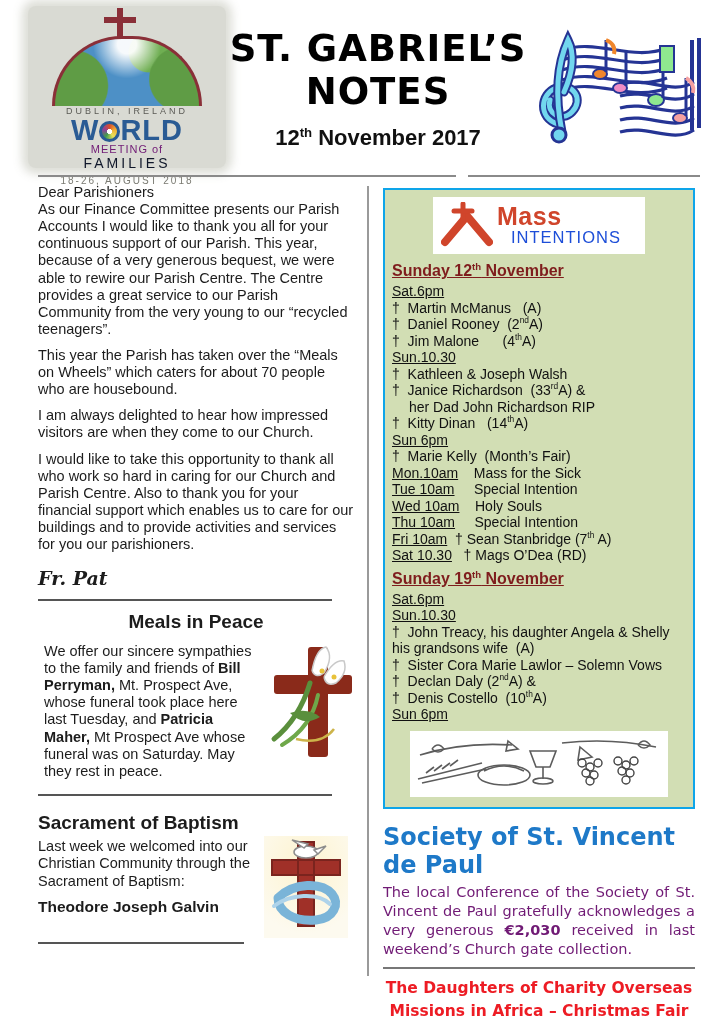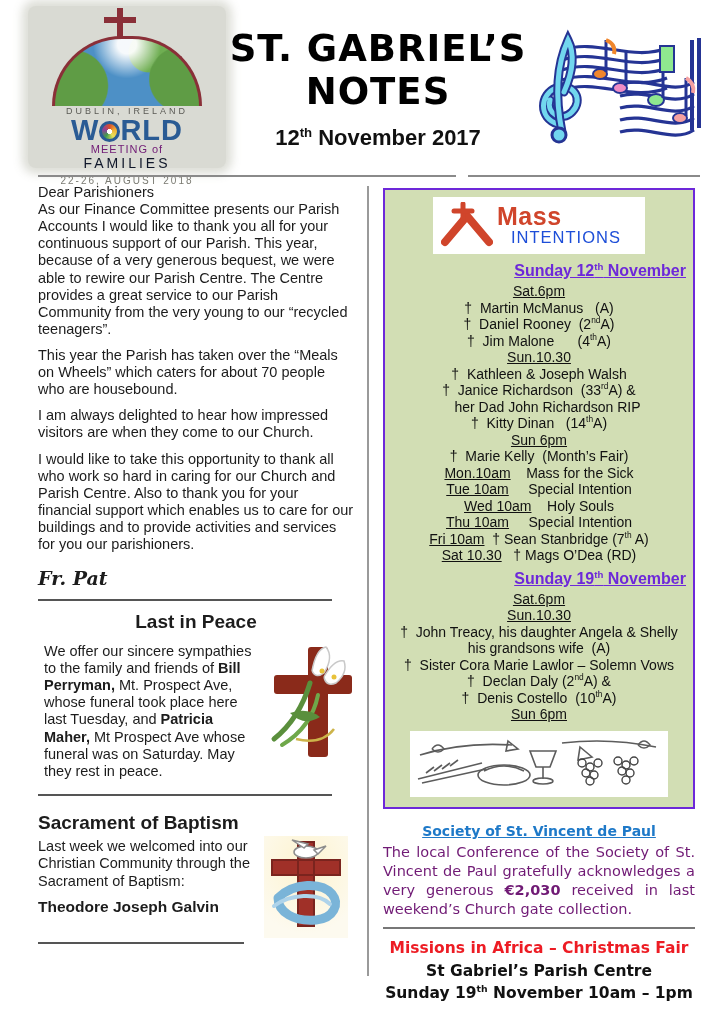--- a/index.html
+++ b/index.html
@@ -75,35 +75,35 @@
   .rip-title { text-align: center; font-weight: bold; font-size: 19px; margin: 8px 0 10px; }
   .rip-body { padding-left: 6px; }
   .cross-img { float: right; margin: 0 2px 2px 8px; }
   .bap-title { font-weight: bold; font-size: 19px; margin: 16px 0 4px; }
   .bap-img { float: right; margin: -2px 6px 2px 8px; background: #fdfaef; }
   .bap-name { font-weight: bold; font-size: 15.5px; margin-top: 8px; }
 
   
   .right-col { position: absolute; left: 383px; top: 188px; width: 312px; }
   .mi-box {
-    border: 2px solid #6d28d9; background: #d2deb4; padding: 5px 7px 8px;
+    border: 2px solid #0ea5e9; background: #d2deb4; padding: 5px 7px 8px;
   }
   .mi-logo {
     background: #ffffff; width: 212px; margin: 2px auto 8px; padding: 5px 8px 6px;
     display: flex; align-items: center; gap: 4px;
   }
   .mi-logo-text .w1 { font-size: 25px; font-weight: bold; color: #d0452b; line-height: .95; letter-spacing: .5px; }
   .mi-logo-text .w2 { font-size: 16.5px; color: #1d4ed8; letter-spacing: 1px; margin-left: 14px; line-height: 1; }
-  .mi-heading { text-align: right; font-weight: bold; font-size: 16px; text-decoration: underline; margin: 2px 0 3px; color: #6d28d9; }
+  .mi-heading { text-align: left; font-weight: bold; font-size: 16px; text-decoration: underline; margin: 2px 0 3px; color: #7f1d1d; }
   .mi-rows { font-size: 14px; line-height: 1.18; color: #111; }
-  .mi-row { white-space: pre-wrap; text-align: center; }
+  .mi-row { white-space: pre-wrap; }
   .mi-row.mi-indent { padding-left: 17px; }
   .communion { background: #fff; width: 258px; margin: 8px auto 2px; padding: 2px; }
 
-  .svp-title { margin-top: 14px; text-align: center; font-family: "DejaVu Sans", sans-serif; font-weight: bold; font-size: 14px; color: #1e79c8; text-decoration: underline; }
+  .svp-title { margin-top: 14px; text-align: left; font-family: "DejaVu Sans", sans-serif; font-weight: bold; font-size: 24px; color: #1e79c8; }
   .svp-body { margin-top: 4px; font-family: "DejaVu Sans", sans-serif; font-size: 14.5px; line-height: 1.32; color: #701a75; text-align: justify; }
   .rc-rule { border: none; border-top: 2px solid #777; margin: 8px 0 8px; }
   .fair-title { text-align: center; font-family: "DejaVu Sans", sans-serif; font-weight: bold; font-size: 15.5px; color: #ed1c24; line-height: 1.45; }
   .fair-info { text-align: center; font-family: "DejaVu Sans", sans-serif; font-size: 15.5px; color: #111; line-height: 1.45; font-weight: bold; }
 </style>
 </head>
 <body>
 
 <div class="logo-box">
   <div class="logo-cross">
@@ -115,21 +115,21 @@
     <span class="person" style="left:44px;"><span class="head"></span><span class="bodyv" style="width:14px;height:32px;"></span></span>
     <span class="person" style="left:64px;"><span class="head" style="width:6px;height:6px;"></span><span class="bodyv" style="width:9px;height:16px;"></span></span>
     <span class="person" style="left:80px;"><span class="head" style="width:6px;height:6px;"></span><span class="bodyv" style="width:9px;height:13px;"></span></span>
     <span class="person" style="left:96px;"><span class="head"></span><span class="bodyv" style="width:14px;height:30px;"></span></span>
     <span class="person" style="left:118px;"><span class="head"></span><span class="bodyv" style="width:13px;height:24px;"></span></span>
   </div>
   <div class="logo-city">DUBLIN, IRELAND</div>
   <div class="logo-world"><span>W</span><span class="spiral-o"></span><span>RLD</span></div>
   <div class="logo-meeting">MEETING of</div>
   <div class="logo-families">FAMILIES</div>
-  <div class="logo-dates">22-26, AUGUST 2018</div>
+  <div class="logo-dates">18-26, AUGUST 2018</div>
 </div>
 
 <div class="masthead">
   <div class="t1">ST. GABRIEL’S</div>
   <div class="t2">NOTES</div>
   <div class="date"><span>12</span><sup>th</sup><span> November  2017</span></div>
 </div>
 
 <div class="music">
   <svg width="172" height="130" viewBox="0 0 172 130">
@@ -183,21 +183,21 @@
 <div class="left-col">
   <div>Dear Parishioners</div>
   <p>As our Finance Committee presents our Parish Accounts I would like to thank you all for your continuous support of our Parish. This year, because of a very generous bequest, we were able to rewire our Parish Centre. The Centre provides a great service to our Parish Community from the very young to our “recycled teenagers”.</p>
   <p>This year the Parish has taken over the “Meals on Wheels” which caters for about 70 people who are housebound.</p>
   <p>I am always delighted to hear how impressed visitors are when they come to our Church.</p>
   <p>I would like to take this opportunity to thank all who work so hard in caring for our Church and Parish Centre. Also to thank you for your financial support which enables us to care for our buildings and to provide activities and services for you our parishioners.</p>
   <div class="signature">Fr. Pat</div>
 
   <hr class="sec-rule">
 
-  <div class="rip-title">Last in Peace</div>
+  <div class="rip-title">Meals in Peace</div>
   <div class="rip-body">
     <span class="cross-img">
       <svg width="92" height="116" viewBox="0 0 92 116">
         <rect x="48" y="4" width="20" height="110" rx="3" fill="#8a2a1a"></rect>
         <rect x="14" y="32" width="78" height="19" rx="3" fill="#8a2a1a"></rect>
         <path d="M14 96 C 34 80, 44 60, 50 40" fill="none" stroke="#5a8f3c" stroke-width="5" stroke-linecap="round"></path>
         <path d="M22 102 C 42 90, 54 72, 58 52" fill="none" stroke="#6fa84a" stroke-width="4" stroke-linecap="round"></path>
         <path d="M30 70 q 18 -6 30 4 q -16 10 -30 -4" fill="#5a8f3c"></path>
         <path d="M52 28 q 4 -22 14 -24 q 8 10 -2 26 q -8 6 -12 -2" fill="#ffffff" stroke="#c9c9c9" stroke-width="1.5"></path>
         <path d="M64 34 q 10 -18 20 -16 q 4 12 -8 22 q -10 4 -12 -6" fill="#ffffff" stroke="#c9c9c9" stroke-width="1.5"></path>
@@ -321,17 +321,18 @@
       </svg>
     </div>
   </div>
 
   <div class="svp-title">Society of St. Vincent de Paul</div>
   <div class="svp-body"><span>The local Conference of the Society of St. Vincent de Paul gratefully acknowledges a very generous </span><b>€2,030</b><span> received in last weekend’s Church gate collection.</span></div>
 
   <hr class="rc-rule">
 
   <div class="fair-title">
+    <div>The Daughters of Charity Overseas</div>
     <div>Missions in Africa – Christmas Fair</div>
   </div>
   <div class="fair-info">St Gabriel’s Parish Centre</div>
   <div class="fair-info"><span>Sunday 19</span><sup>th</sup><span> November  10am – 1pm</span></div>
 </div>
 
 </body></html>

